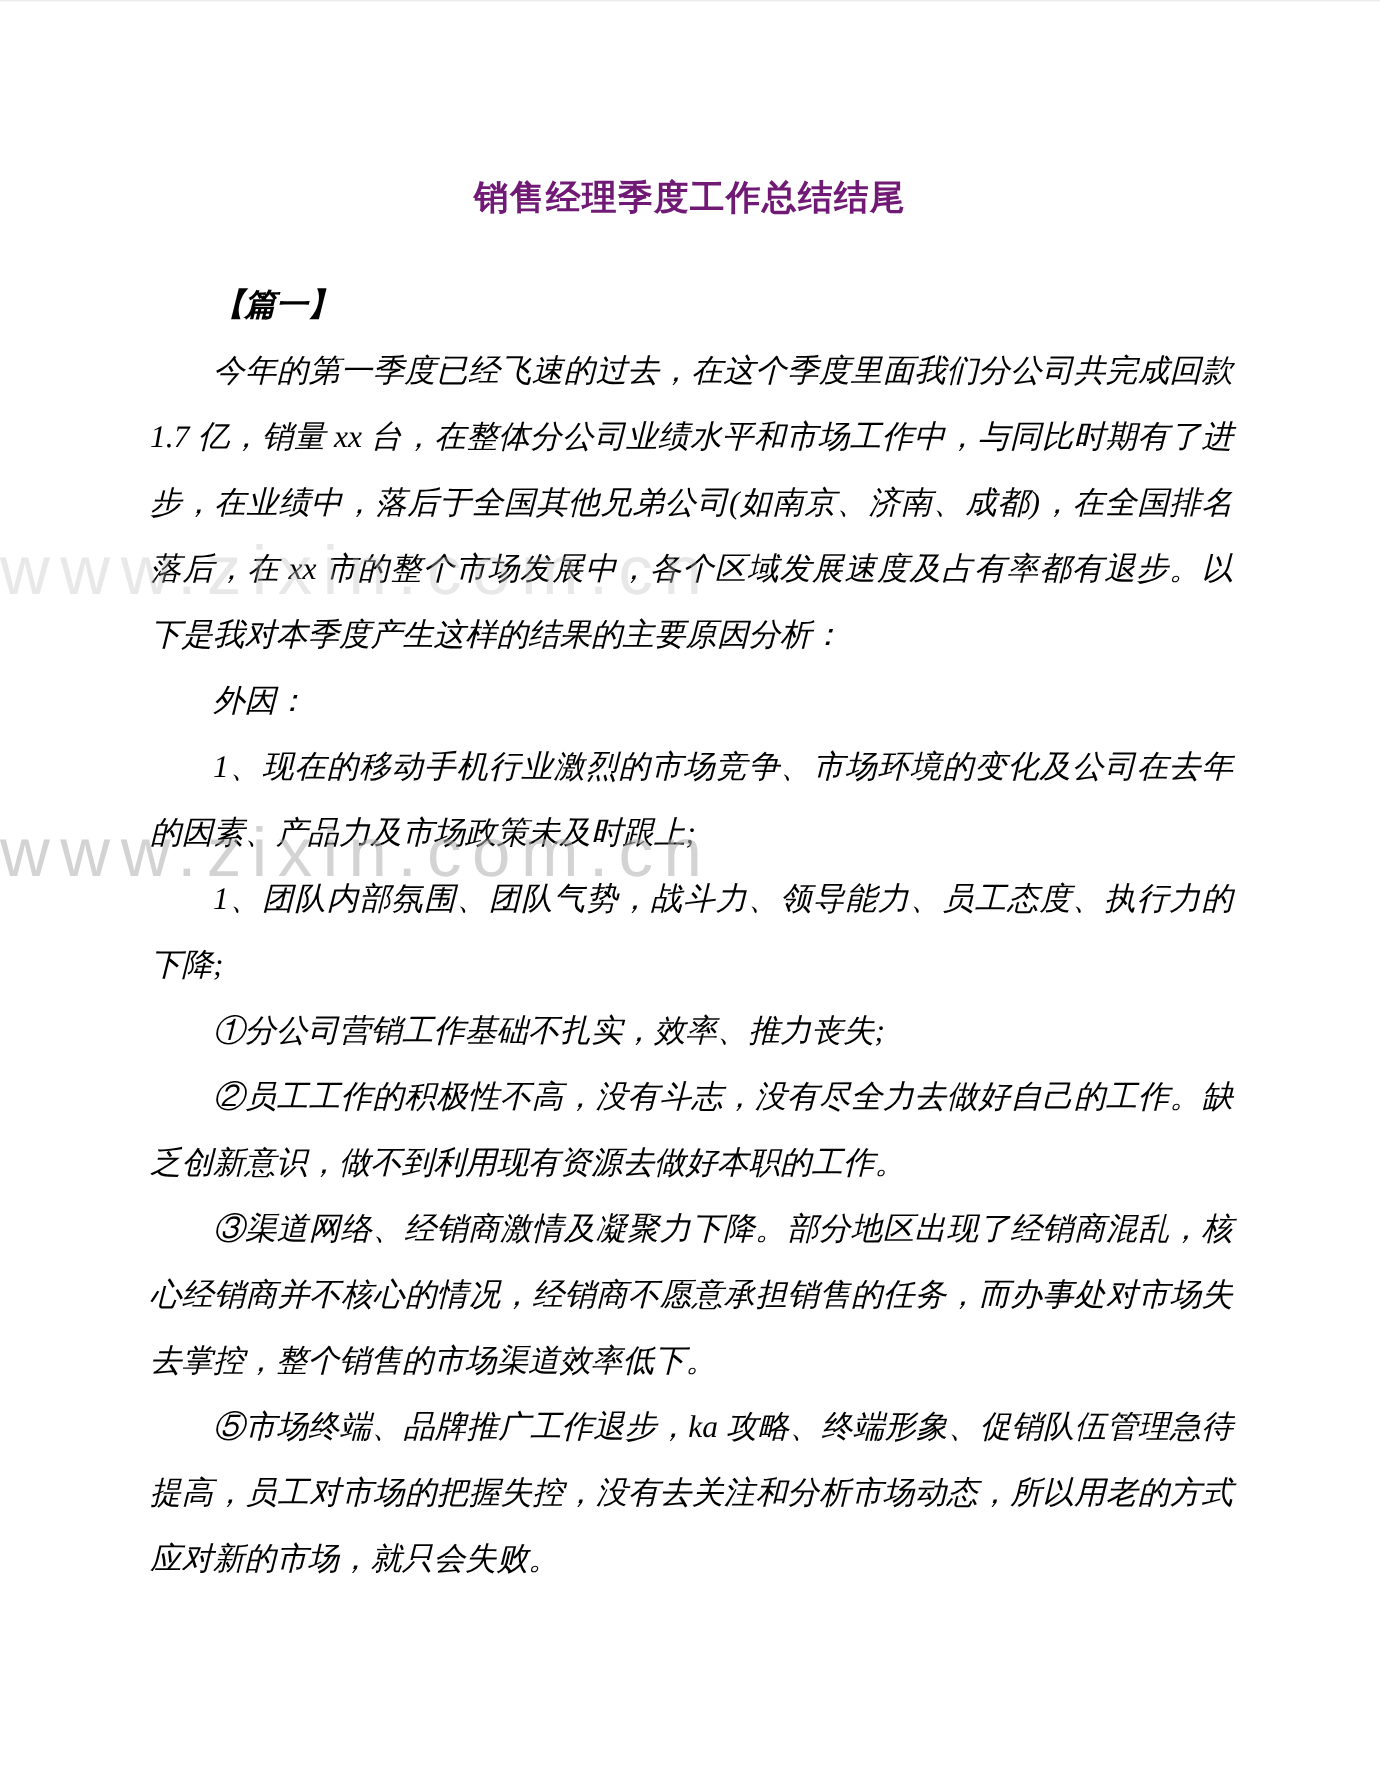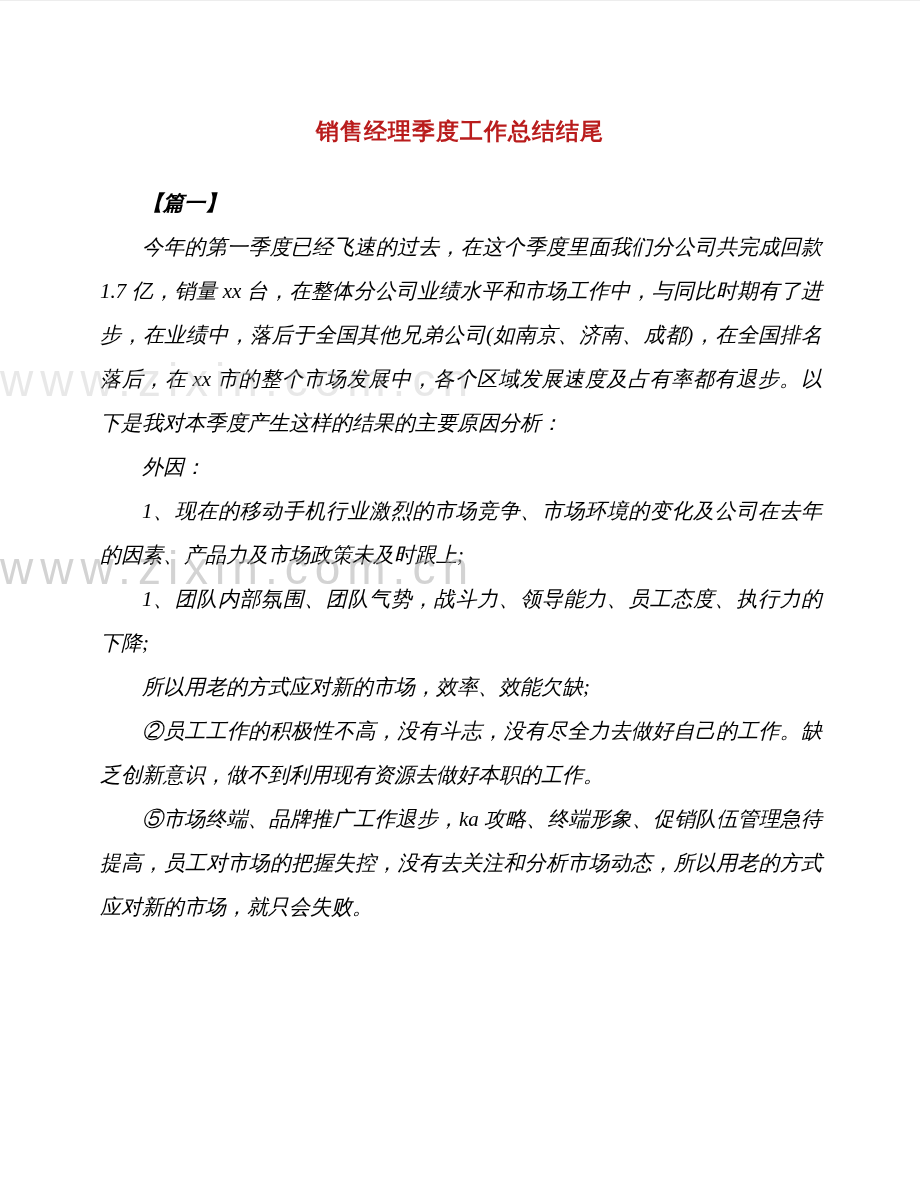--- a/index.html
+++ b/index.html
@@ -17,21 +17,21 @@
     border-top: 1px solid #ededed;
     box-sizing: border-box;
   }
   .doc-title {
     margin: 0;
     padding-top: 116px;
     text-align: center;
     font-size: 23px;
     line-height: 30px;
     font-weight: bold;
-    color: #b91c1c;
+    color: #701a75;
     letter-spacing: 1px;
   }
   .doc-body {
     margin: 34px 98px 0 100px;
     font-size: 21px;
     line-height: 44px;
     color: #000000;
     text-align: justify;
   }
   .doc-body p {
@@ -72,17 +72,18 @@
   <div class="watermark lower">www.zixin.com.cn</div>
 
   <h1 class="doc-title">销售经理季度工作总结结尾</h1>
 
   <div class="doc-body" id="paragraphs">
       <p class="para bold">【篇一】</p>
       <p class="para">今年的第一季度已经飞速的过去，在这个季度里面我们分公司共完成回款 1.7 亿，销量 xx 台，在整体分公司业绩水平和市场工作中，与同比时期有了进步，在业绩中，落后于全国其他兄弟公司(如南京、济南、成都)，在全国排名落后，在 xx 市的整个市场发展中，各个区域发展速度及占有率都有退步。以下是我对本季度产生这样的结果的主要原因分析：</p>
       <p class="para">外因：</p>
       <p class="para">1、现在的移动手机行业激烈的市场竞争、市场环境的变化及公司在去年的因素、产品力及市场政策未及时跟上;</p>
       <p class="para">1、团队内部氛围、团队气势，战斗力、领导能力、员工态度、执行力的下降;</p>
-      <p class="para">所以用老的方式应对新的市场，效率、效能欠缺;</p>
+      <p class="para">①分公司营销工作基础不扎实，效率、推力丧失;</p>
       <p class="para">②员工工作的积极性不高，没有斗志，没有尽全力去做好自己的工作。缺乏创新意识，做不到利用现有资源去做好本职的工作。</p>
+      <p class="para">③渠道网络、经销商激情及凝聚力下降。部分地区出现了经销商混乱，核心经销商并不核心的情况，经销商不愿意承担销售的任务，而办事处对市场失去掌控，整个销售的市场渠道效率低下。</p>
       <p class="para">⑤市场终端、品牌推广工作退步，ka 攻略、终端形象、促销队伍管理急待提高，员工对市场的把握失控，没有去关注和分析市场动态，所以用老的方式应对新的市场，就只会失败。</p>
     </div>
 </div>
 
 </body></html>

